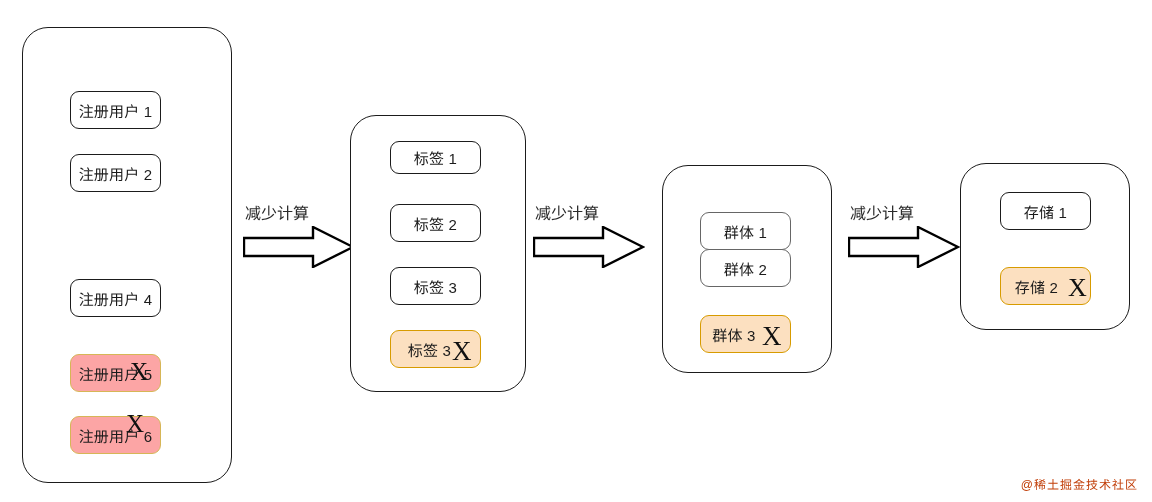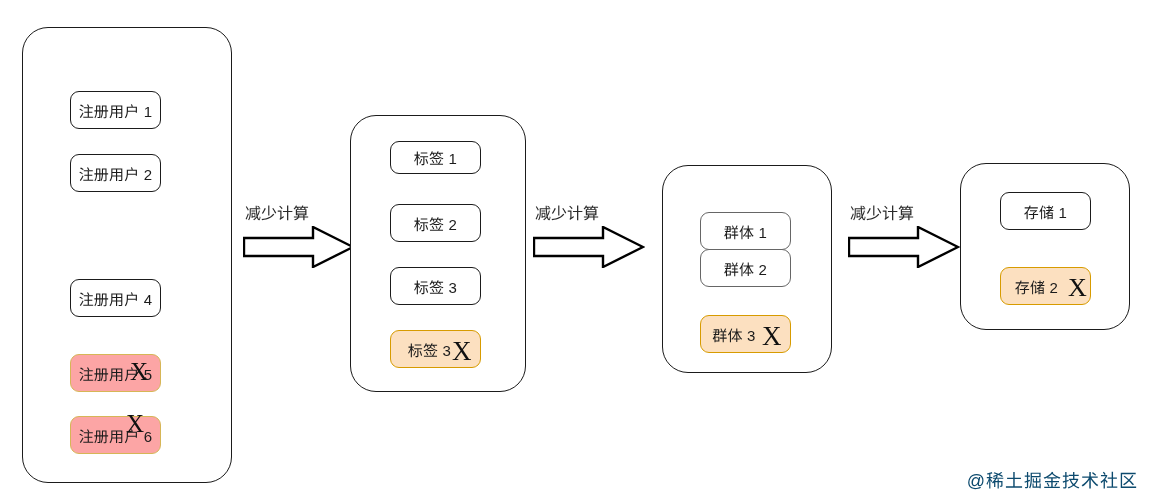--- a/index.html
+++ b/index.html
@@ -86,22 +86,22 @@
   }
   .arrow-shape {
     position: absolute;
     top: 26px;
     left: 0;
   }
 
   
   .watermark {
     position: absolute;
-    font-size: 18px;
-    color: #0c4a6e;
+    font-size: 12px;
+    color: #c2410c;
     letter-spacing: 1px;
     white-space: nowrap;
     user-select: none;
   }
 </style>
 </head>
 <body>
 
 <div id="canvas">
 

